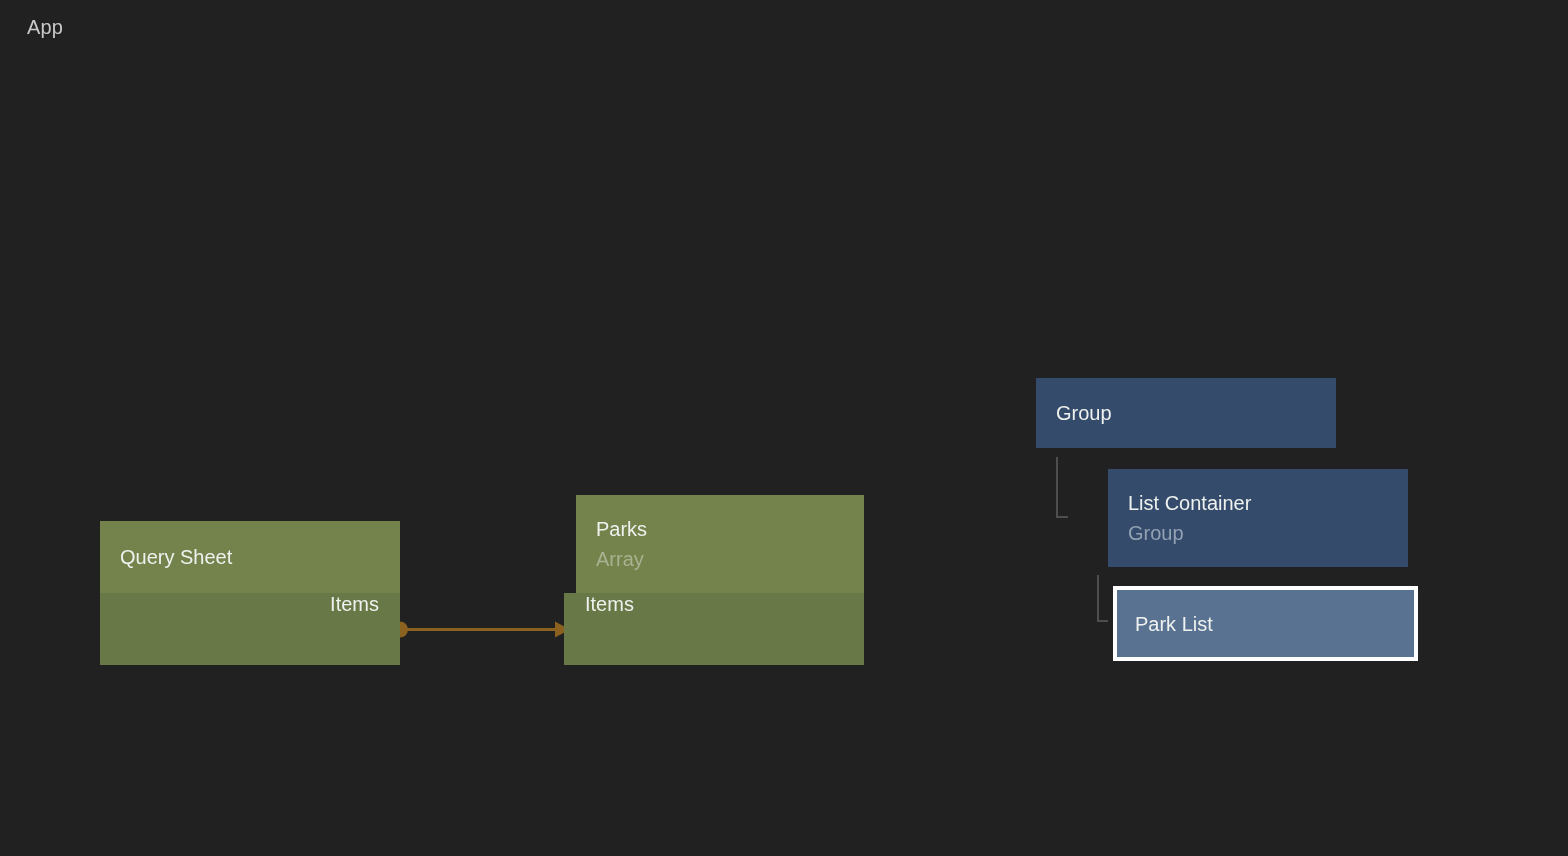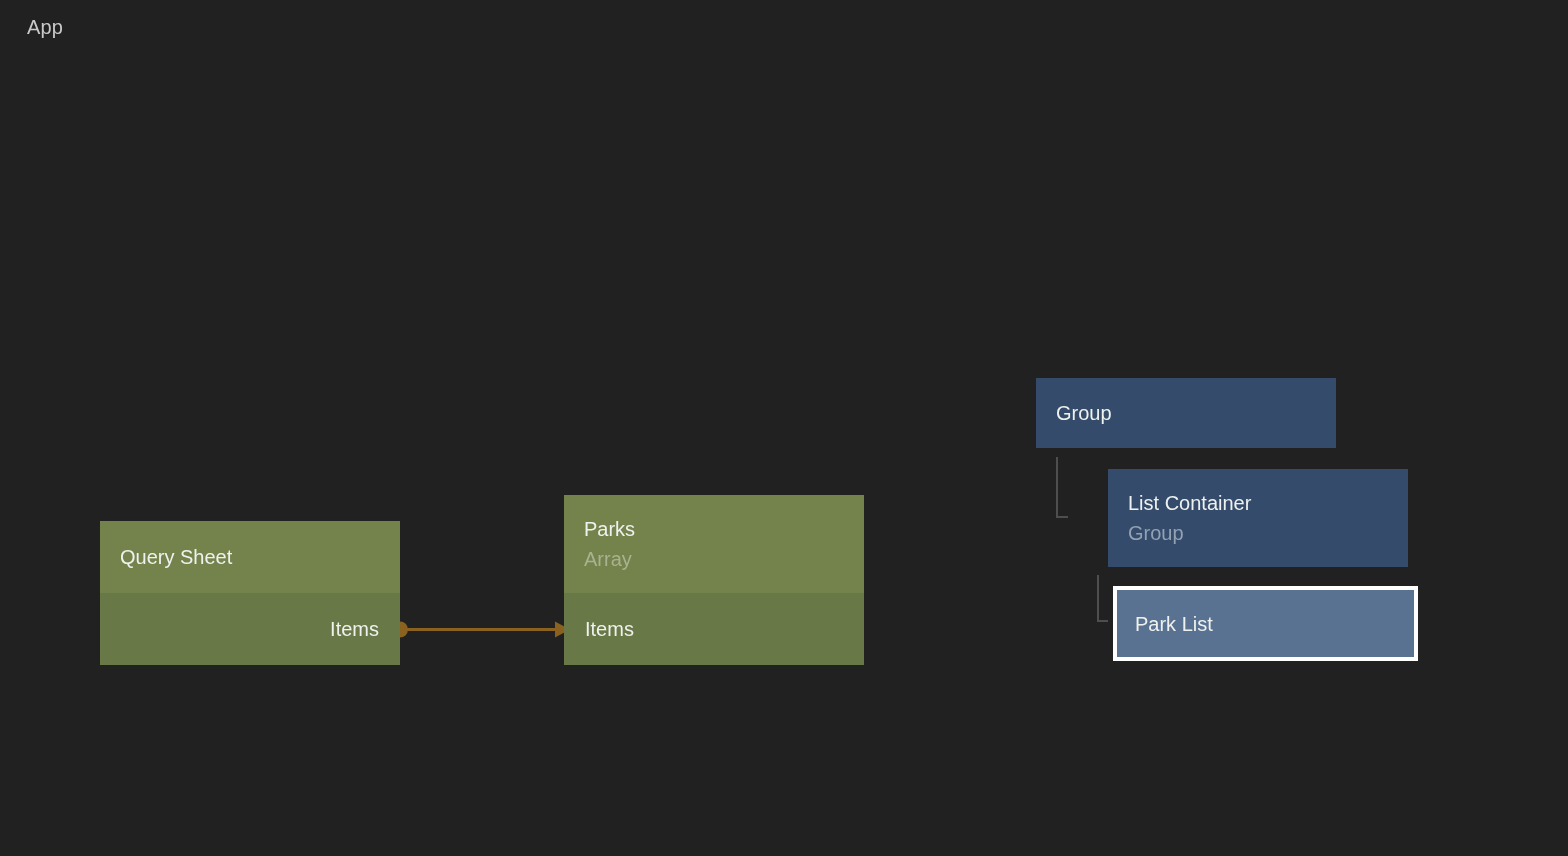--- a/index.html
+++ b/index.html
@@ -43,35 +43,34 @@
     background: var(--green-header, #74824b);
     display: flex;
     flex-direction: column;
     justify-content: center;
     padding: 0 20px;
   }
   .green-body {
     background: var(--green-body, #697847);
     height: 72px;
     display: flex;
-    align-items: center;
     padding: 0 21px;
   }
   .green-body.align-right { justify-content: flex-end; }
   .green-node .node-subtitle { color: var(--green-subtitle, #a9b290); }
   .port-label {
     font-size: 20px;
     color: var(--title-color, #eef1ee);
   }
 
   #node-query-sheet { left: 100px; top: 521px; border-radius: 24px; }
   #node-query-sheet .green-header { height: 72px; }
 
   #node-parks { left: 564px; top: 495px; }
-  #node-parks .green-header { height: 98px; }
+  #node-parks .green-header { height: 98px; margin-left: 12px; }
 
   
   .blue-node {
     background: var(--blue-node, #344b6b);
     width: 300px;
     display: flex;
     flex-direction: column;
     justify-content: center;
     padding: 0 20px;
   }

